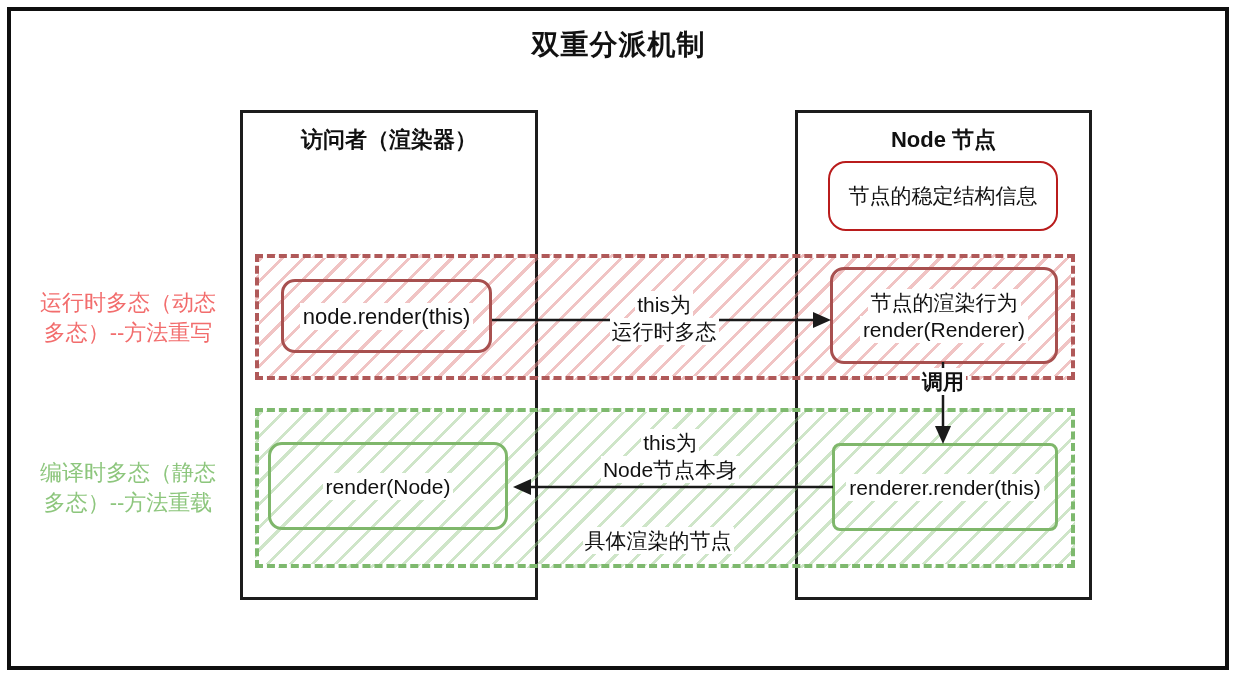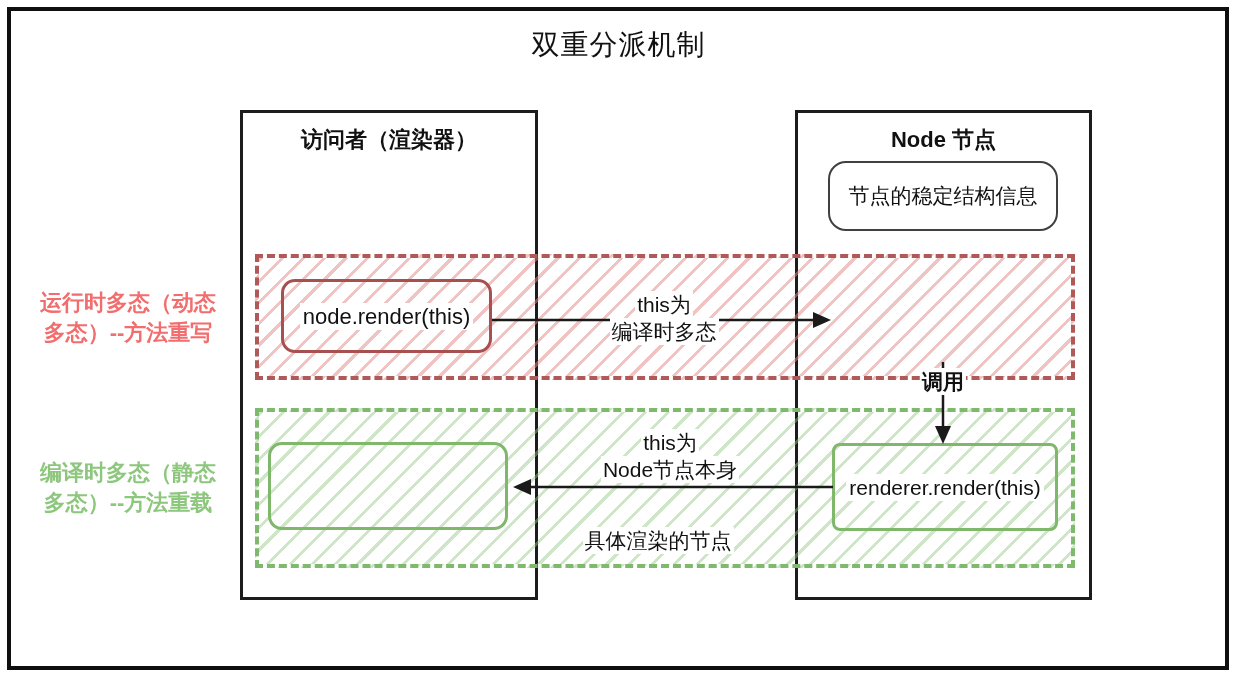--- a/index.html
+++ b/index.html
@@ -4,45 +4,45 @@
 <style>
   html,body{margin:0;padding:0;background:#fff;}
   #canvas{
     position:relative;width:1237px;height:677px;background:#fff;overflow:hidden;
     font-family:"Liberation Sans","DejaVu Sans",sans-serif;color:#111;
   }
   .abs{position:absolute;}
   
   .frame{left:7px;top:7px;width:1214px;height:655px;border:4px solid #0f0f0f;}
   
-  .title{left:0;top:26px;width:1237px;text-align:center;font-size:28px;font-weight:normal;letter-spacing:1px;z-index:6;}
+  .title{left:0;top:26px;width:1237px;text-align:center;font-size:28px;font-weight:bold;letter-spacing:1px;z-index:6;}
   
   .column{border:3px solid #1c1c1c;background:transparent;z-index:1;}
   .col-left{left:240px;top:110px;width:292px;height:484px;}
   .col-right{left:795px;top:110px;width:291px;height:484px;}
   .col-header{left:0;width:100%;top:12px;text-align:center;font-size:22px;font-weight:bold;position:absolute;}
   
   .topbox{display:flex;align-items:center;justify-content:center;text-align:center;
           font-size:21px;border-radius:18px;background:#fff;z-index:3;}
   .topbox-dashed{left:273px;top:162px;width:226px;height:66px;border:2px dashed #111;}
-  .topbox-solid{left:828px;top:161px;width:226px;height:66px;border:2px solid #404040;font-family:Liberation Serif, serif;}
+  .topbox-solid{left:828px;top:161px;width:226px;height:66px;border:2px solid #b91c1c;font-family:Liberation Serif, serif;}
   
   .region{z-index:2;}
   .region-red{
     left:255px;top:254px;width:812px;height:118px;
     border:4px dashed #b05959;
     background:repeating-linear-gradient(135deg, rgba(226,137,137,0.50) 0 3px, transparent 3px 15px);
   }
   .region-green{
     left:255px;top:408px;width:812px;height:152px;
     border:4px dashed #7eb96e;
     background:repeating-linear-gradient(135deg, rgba(148,198,134,0.45) 0 3px, transparent 3px 16px);
   }
   
-  .side-label{width:244px;left:6px;text-align:center;font-size:22px;font-weight:bold;line-height:30px;z-index:6;}
+  .side-label{width:244px;left:6px;text-align:center;font-size:22px;font-weight:normal;line-height:30px;z-index:6;}
   .side-label-red{top:288px;color:#f26d6d;}
   .side-label-green{top:458px;color:#8dc67d;}
   
   .node-box{border-radius:14px;display:flex;flex-direction:column;align-items:center;justify-content:center;
             font-size:21px;line-height:27px;text-align:center;background:transparent;z-index:3;}
   .node-box span{background:#fff;padding:0 3px;}
   .border-red{border:3px solid #a8504f;}
   .border-green{border:3px solid #7fb76b;}
   .box-node-render{left:281px;top:279px;width:205px;height:68px;font-size:22px;}
   .box-render-behavior{left:830px;top:267px;width:222px;height:91px;}
@@ -88,22 +88,27 @@
     <div>多态）--方法重写</div>
   </div>
   <div class="abs side-label side-label-green">
     <div>编译时多态（静态</div>
     <div>多态）--方法重载</div>
   </div>
 
   <div class="abs node-box border-red box-node-render">
     <span>node.render(this)</span>
   </div>
+  <div class="abs node-box border-red box-render-behavior">
+    <span>节点的渲染行为</span>
+    <span>render(Renderer)</span>
+  </div>
 
   <div class="abs node-box border-green box-exec-render">
+    <span>render(Node)</span>
   </div>
   <div class="abs node-box border-green box-renderer-render">
     <span>renderer.render(this)</span>
   </div>
 
   <svg class="abs arrows" width="1237" height="677">
     <g>
       <line x1="492" y1="320" x2="815" y2="320" stroke="#1a1a1a" stroke-width="2.5"></line>
       <polygon points="831,320 813,312 813,328" fill="#1a1a1a"></polygon>
     </g>
@@ -112,21 +117,21 @@
       <polygon points="943,444 935,426 951,426" fill="#1a1a1a"></polygon>
     </g>
     <g>
       <line x1="833" y1="487" x2="529" y2="487" stroke="#1a1a1a" stroke-width="2.5"></line>
       <polygon points="513,487 531,479 531,495" fill="#1a1a1a"></polygon>
     </g>
   </svg>
 
   <div class="abs flow-label lbl-this-renderer">
     <span>this为</span><br>
-    <span>编译时多态</span>
+    <span>运行时多态</span>
   </div>
 
   <div class="abs flow-label lbl-call">
     <span>调用</span>
   </div>
 
   <div class="abs flow-label lbl-this-node">
     <span>this为</span><br>
     <span>Node节点本身</span>
   </div>

